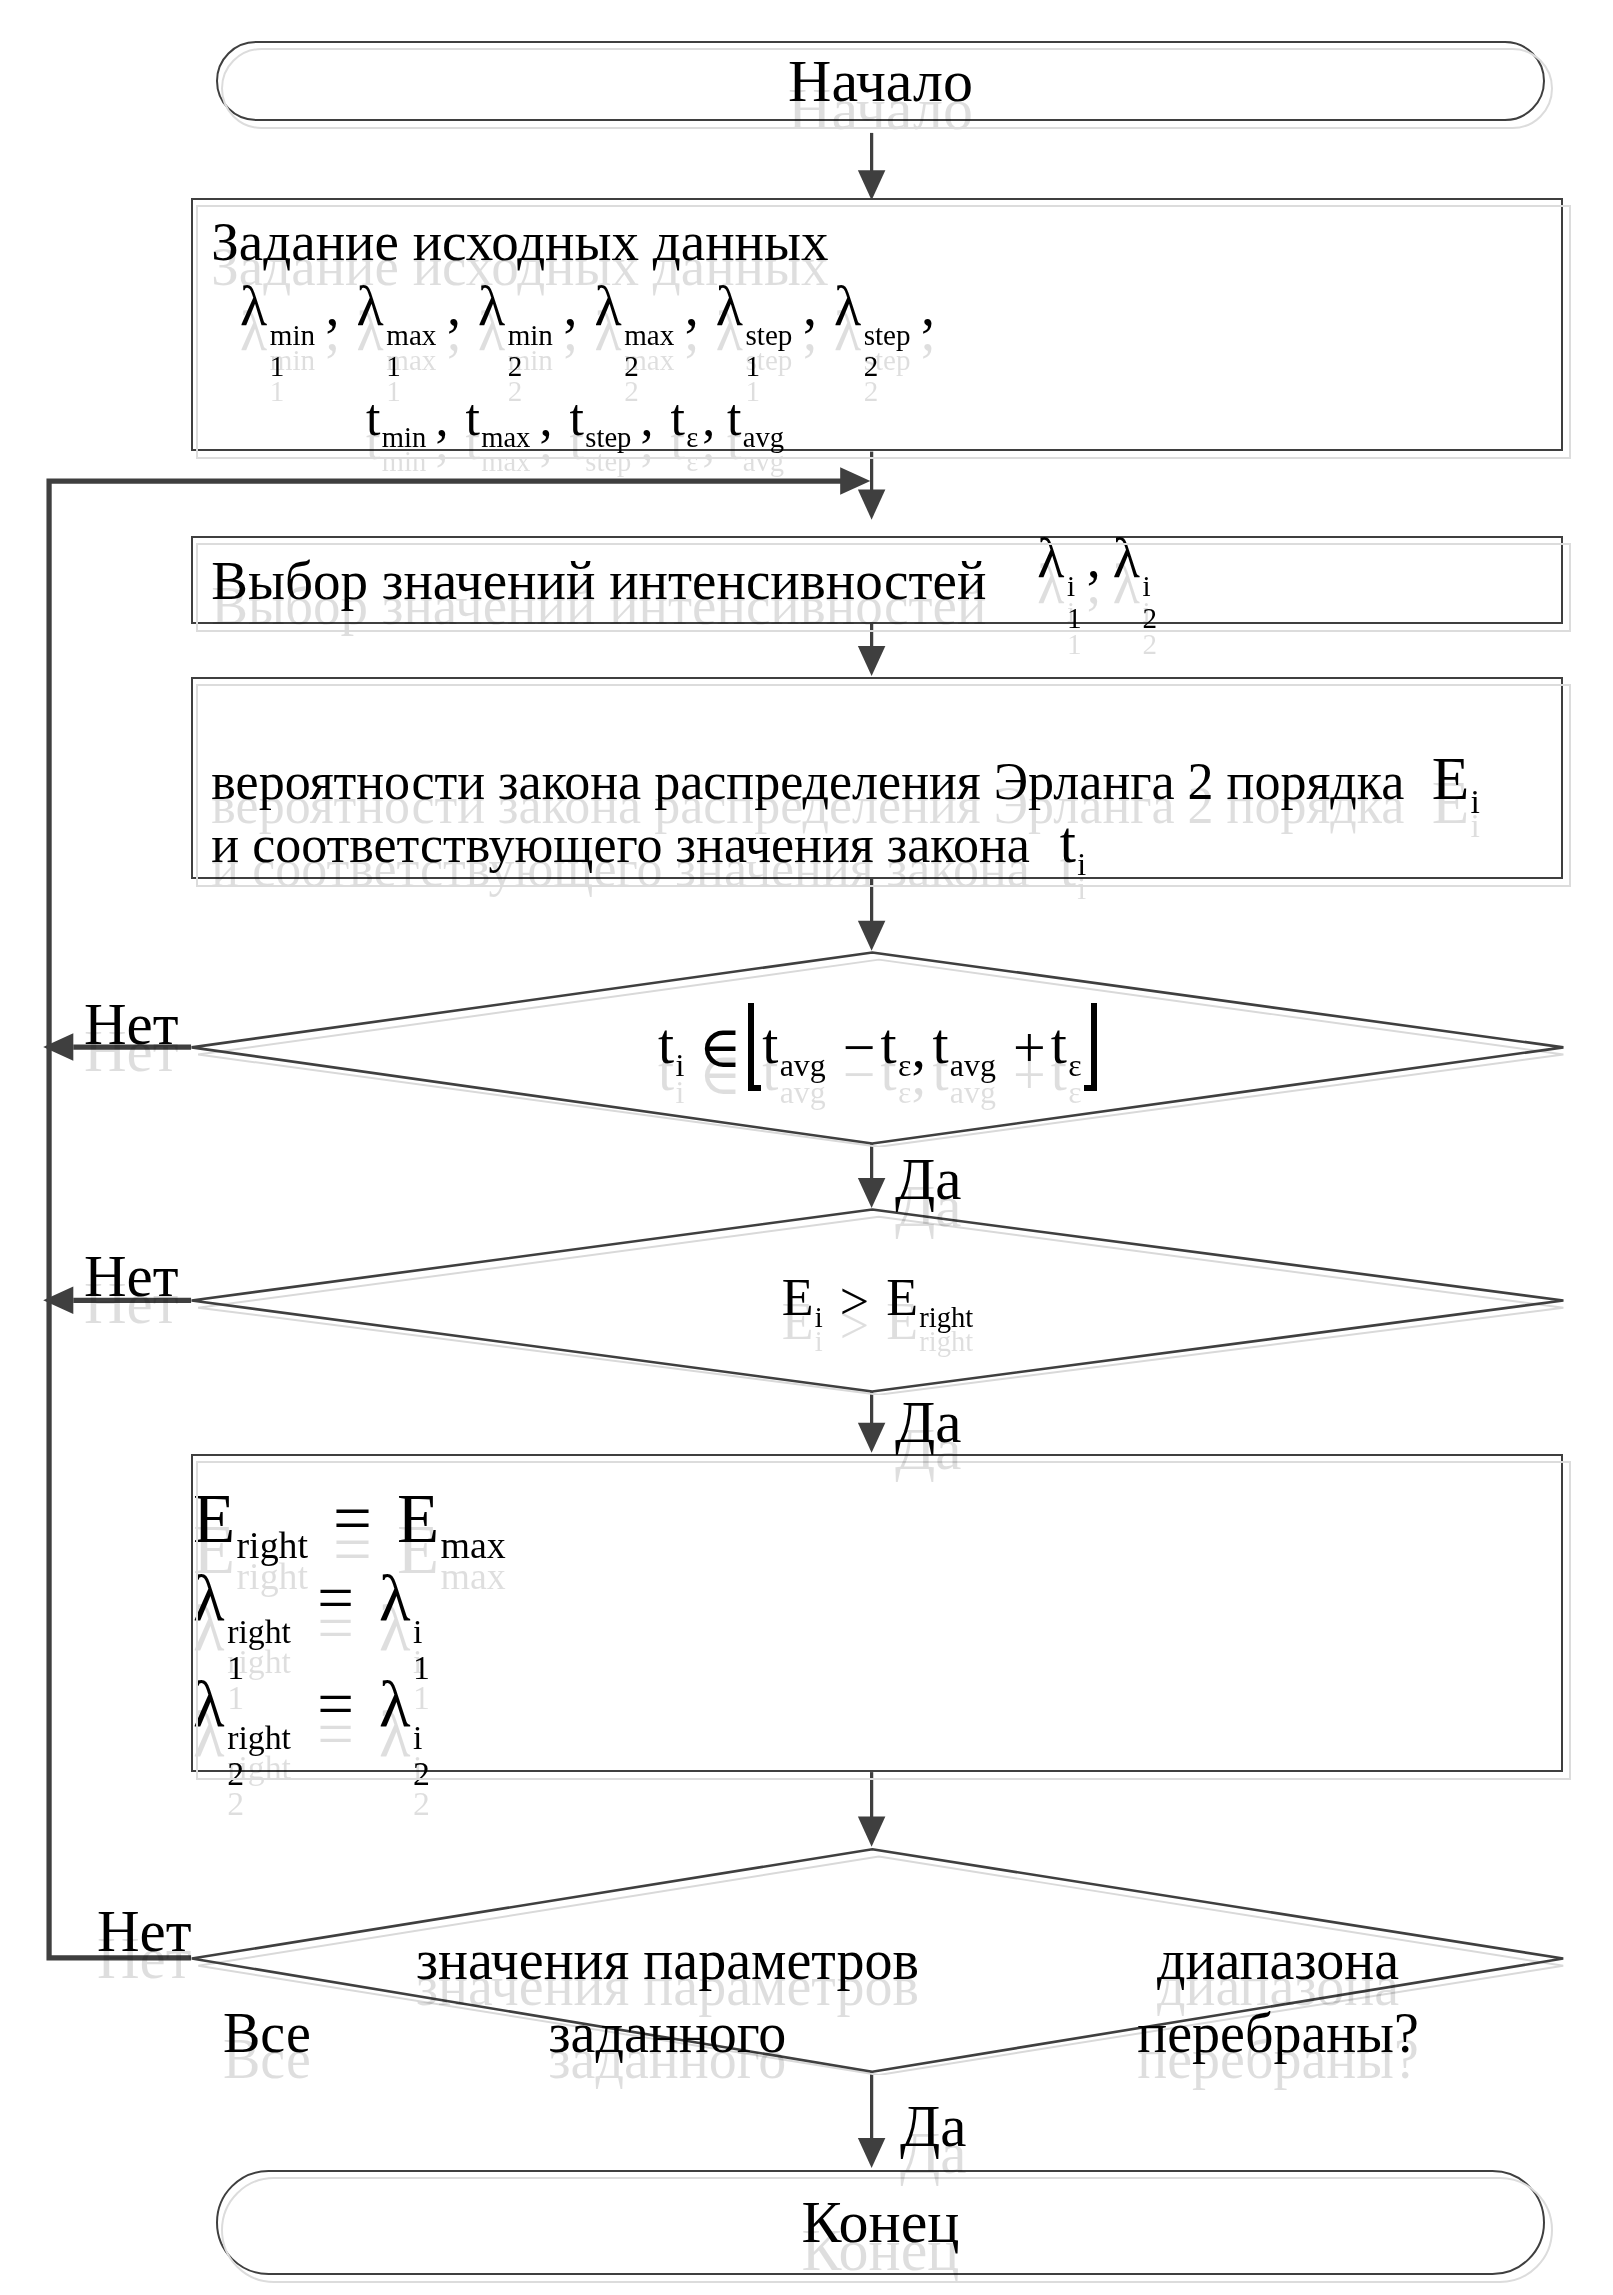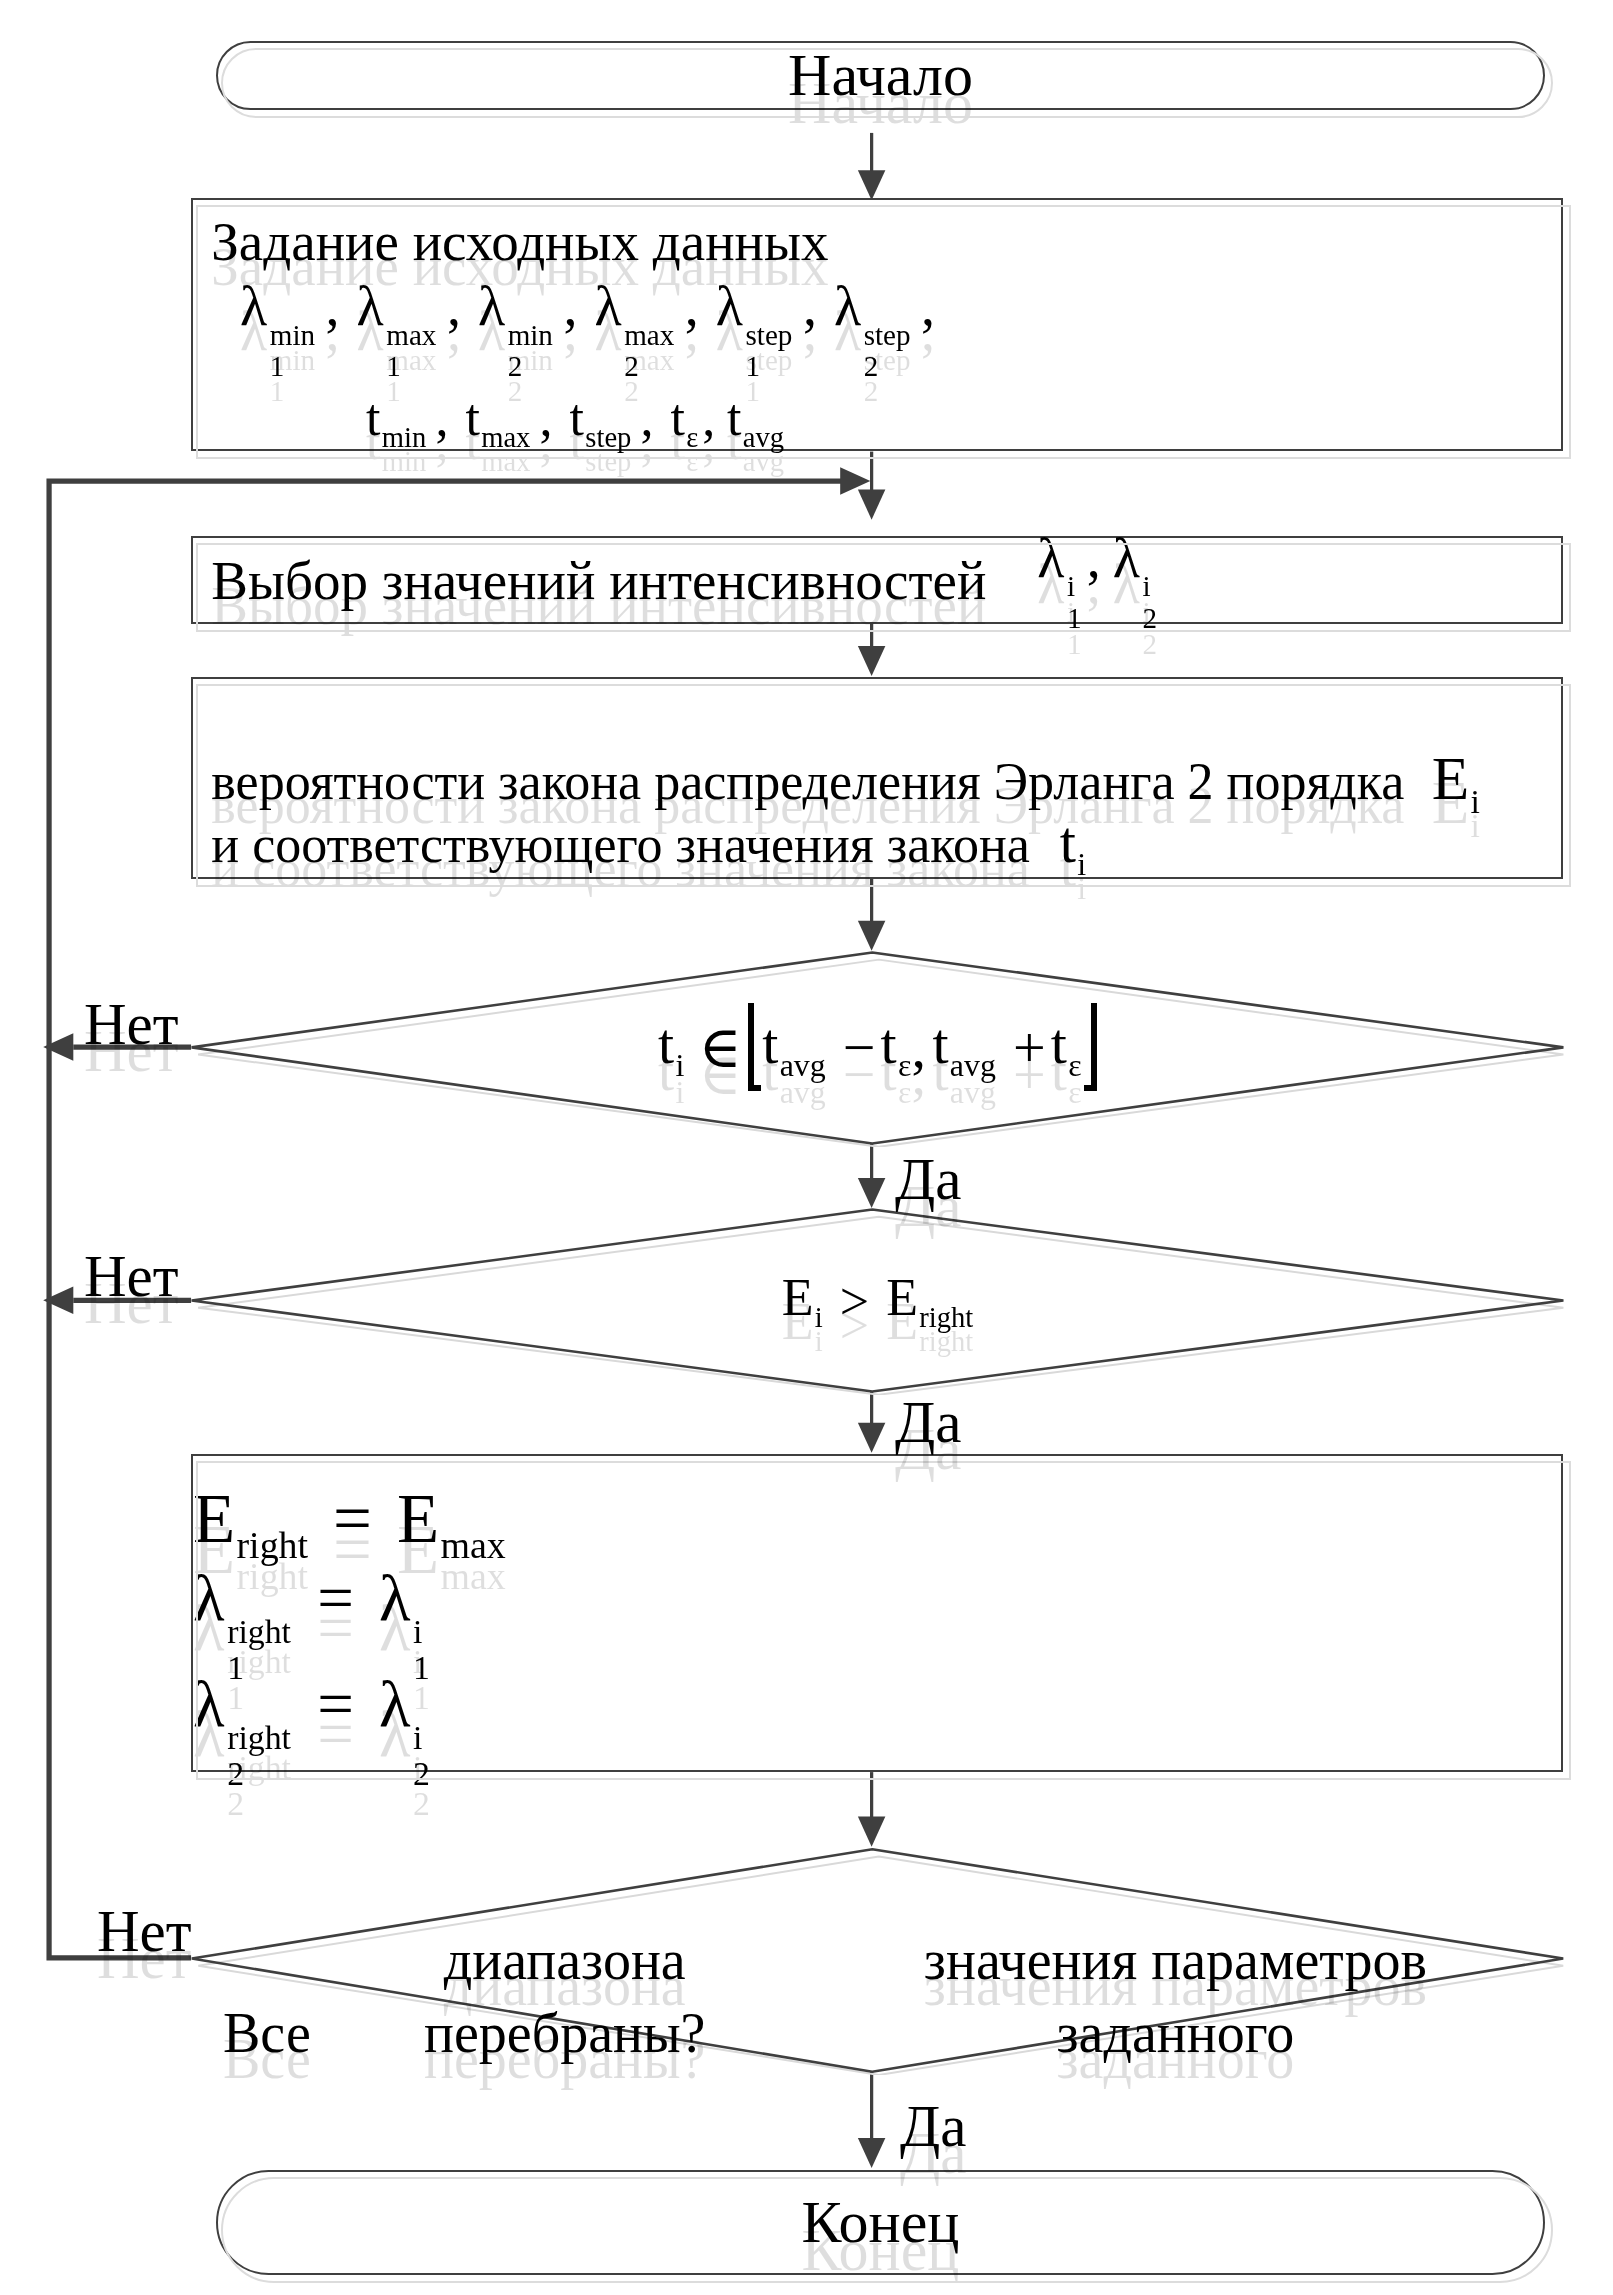--- a/index.html
+++ b/index.html
@@ -87,21 +87,21 @@
     <polygon points="1332,1846 1311,1800 1353,1800"></polygon>
     <polygon points="1332,2220 1311,2174 1353,2174"></polygon>
     <polygon points="1332,2822 1311,2776 1353,2776"></polygon>
     <polygon points="1332,3313 1311,3267 1353,3267"></polygon>
     <polygon points="1330,735 1284,714 1284,756"></polygon>
     <polygon points="66,1600 112,1579 112,1621"></polygon>
     <polygon points="66,1987 112,1966 112,2008"></polygon>
   </g>
 </svg>
 
-<div class="shape terminal" style="left:216px;top:41px;width:1329px;height:69px;">
+<div class="shape terminal" style="left:216px;top:41px;width:1329px;height:80px;">
   <span class="f-term g">Начало</span>
 </div>
 
 <div class="shape" style="left:191px;top:198px;width:1372px;height:253px;">
   <div class="bline f-title g" style="top:41px;left:18.3px;">Задание исходных данных</div>
 
   <div class="bline f-lam g" style="top:128px;left:47px;">
     <span class="at"><span>λ</span><span class="ss">
           <span>min</span>
           <span>1</span>
@@ -206,22 +206,22 @@
   </div>
 </div>
 
 <svg class="dsvg" style="left:189px;top:1846px;" width="1377" height="229" viewBox="0 0 2104 350">
   <polygon points="1044,5 2100,172 1044,345 4,172" fill="#ffffff" stroke="none"></polygon>
   <polygon points="1054,16 2100,183 1054,350 14,183" fill="none" stroke="#d9d9d9" stroke-width="3"></polygon>
   <polygon points="1044,5 2100,172 1044,345 4,172" fill="none" stroke="#3f3f3f" stroke-width="4"></polygon>
 </svg>
 <div class="dtext dcol f-d3 g" style="left:223px;top:1854px;width:1309px;height:216px;">
   <div>Все</div>
+  <div>значения параметров заданного</div>
   <div>диапазона перебраны?</div>
-  <div>значения параметров заданного</div>
 </div>
 
 <div class="shape terminal" style="left:216px;top:2170px;width:1329px;height:105px;">
   <span class="f-term g">Конец</span>
 </div>
 
 <div class="lab f-lab g" style="left:84px;top:990px;">Нет</div>
 <div class="lab f-lab g" style="left:84px;top:1242px;">Нет</div>
 <div class="lab f-lab g" style="left:97px;top:1897px;">Нет</div>
 <div class="lab f-lab g" style="left:895px;top:1145px;">Да</div>

